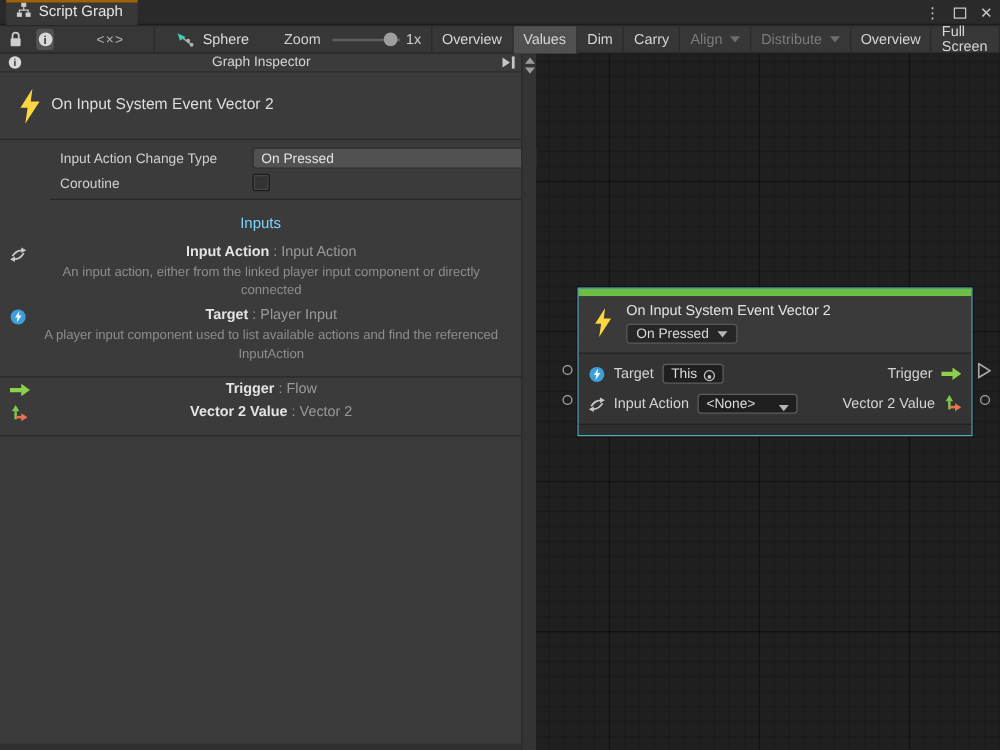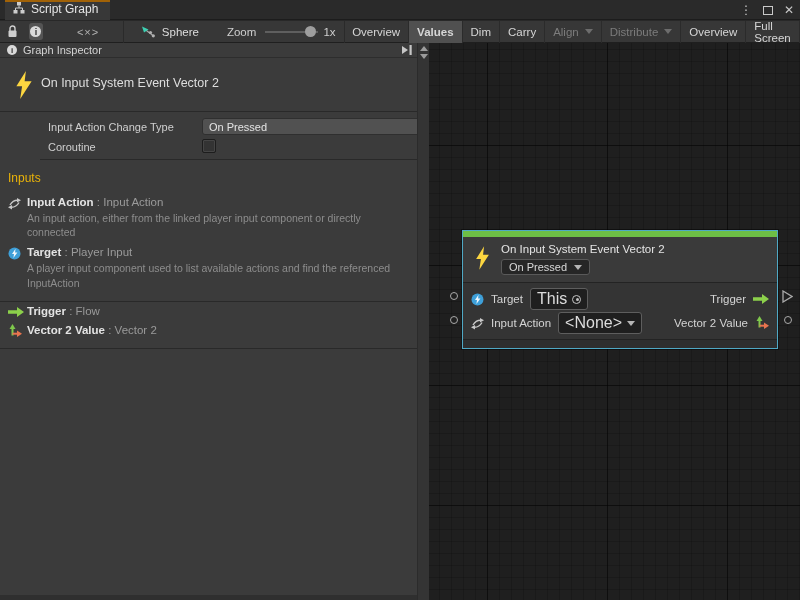--- a/index.html
+++ b/index.html
@@ -28,49 +28,49 @@
   .i-glyph::after { content:"i"; }
   .code-btn { margin-left:34px; margin-right:24px; color:#b4b4b4; font-size:11px; letter-spacing:1px; }
   .graphicon { margin-left:17px; }
   .crumb { margin-left:7px; color:#dedede; }
   .zoom-label { margin-left:28px; color:#cfcfcf; }
   .slider { margin-left:9px; width:84px; height:14px; position:relative; }
   .slider-track { position:absolute; left:0; right:0; top:6px; height:2px; background:#5f5f5f; }
   .slider-thumb { position:absolute; right:2px; top:1px; width:11px; height:11px; border-radius:50%; background:#9e9e9e; }
   .zoom-val { margin-left:5px; margin-right:8px; color:#cfcfcf; }
   .tb-btn { height:22px; display:flex; align-items:center; padding:0 8px; color:#d6d6d6; border-right:1px solid #2b2b2b; }
-  .tb-btn.active { background:#505050;font-weight:bold; }
+  .tb-btn.active { background:#505050; }
   .tb-btn.disabled { color:#7c7c7c;justify-content:center; }
   .caret { width:0; height:0; border-left:4px solid transparent; border-right:4px solid transparent;
            border-top:5px solid #989898; margin-left:6px; }
   .tb-btn.disabled .caret { border-top-color:#6d6d6d; }
 
   
-  .inspector { position:absolute; left:0; top:43px; width:417px; height:557px; background:#3b3b3b; }
+  .inspector { position:absolute; left:0; top:43px; width:417px; height:557px; background:#3b3b3b;text-align:center; }
   .insp-header { height:15px; background:#3b3b3b; border-bottom:1px solid #2d2d2d;
                  display:flex; align-items:center; gap:6px; padding:0 4px 0 7px; }
   .insp-header .i-glyph { width:10px; height:10px; font-size:8px; }
   .insp-header-label { font-size:11px; color:#d4d4d4; flex:1; }
   .title-block { height:54px; border-bottom:1px solid #292929; position:relative; }
   .title-bolt { position:absolute; left:13px; top:13px; }
   .unit-title { position:absolute; left:41px; top:18px; font-size:12.5px; color:#dedede; }
 
   .fields { position:relative; height:48px; border-bottom:1px solid #292929; font-size:11px;margin-left:40px; }
   .fld-label { position:absolute; left:8px; color:#cfcfcf; }
   .fld1 { top:9px; } .fld2 { top:29px; }
   .dropdown { position:absolute; left:162px; top:6px; width:253px; height:17px; background:#515151;
               border:1px solid #2f2f2f; border-radius:3px; color:#e4e4e4; font-size:11px;
               display:flex; align-items:center; padding:0 18px 0 6px; }
   .dd-caret { position:absolute; right:5px; top:6px; width:0; height:0;
               border-left:4px solid transparent; border-right:4px solid transparent; border-top:5px solid #bdbdbd; }
   .checkbox { position:absolute; left:162px; top:27px; width:14px; height:14px; background:#333333;
               border:1px solid #1d1d1d; border-radius:2px; box-shadow:inset 0 0 0 1px #454545; }
 
   .section { position:relative; font-size:11.5px; }
-  .sec-header { padding:11px 8px 8px 8px; font-size:12px; color:#eab308; }
+  .sec-header { padding:11px 8px 8px 8px; font-size:12px; color:#7dd3fc; }
   .port-item { position:relative; padding:3px 10px 4px 27px; }
   .port-item .p-icon { position:absolute; left:8px; top:4px; }
   .p-name { font-weight:bold; color:#e3e3e3; }
   .p-sep, .p-type { color:#9a9a9a; }
   .p-desc { margin-top:3px; font-size:10.5px; line-height:1.35; color:#8d8d8d; max-width:382px; }
   .sec-divider { border-bottom:1px solid #292929; }
   .insp-bottom { position:absolute; left:0; bottom:0; width:417px; height:5px; background:#2f2f2f; }
 
   
   .gutter { position:absolute; left:417px; top:43px; width:12px; height:557px; background:#343434; border-left:1px solid #2b2b2b; }
@@ -94,22 +94,22 @@
   .node-accent { height:6px; background:#6dbe45; }
   .node-header { position:relative; background:#3a3a3a; border-bottom:1px solid #232323; padding:6px 8px 7px 38px; }
   .node-bolt { position:absolute; left:11px; top:9px; }
   .node-title { font-size:11.5px; color:#e4e4e4; }
   .node-dd { margin-top:4px; display:inline-flex; align-items:center; gap:7px; background:#262626;
              border:1px solid #595959; border-radius:3px; padding:1px 7px; font-size:11px; color:#d8d8d8; }
   .node-dd .mini-caret { width:0; height:0; border-left:4px solid transparent; border-right:4px solid transparent; border-top:5px solid #b5b5b5; }
   .node-body { padding:4px 8px; background:#343434; }
   .pin-row { display:flex; align-items:center; height:24px; font-size:11.5px; color:#d4d4d4; }
   .pin-label { margin-left:7px; }
-  .chip { margin-left:7px; display:inline-flex; align-items:center; gap:5px; background:#1f1f1f;
-          border:1px solid #5e5e5e; border-radius:3px; padding:1px 6px; font-size:16px; color:#dcdcdc; }
+  .chip { margin-left:7px; display:inline-flex; align-items:flex-end; gap:5px; background:#1f1f1f;
+          border:1px solid #5e5e5e; border-radius:3px; padding:1px 6px; font-size:11px; color:#dcdcdc; }
   .picker { width:9px; height:9px; border:1px solid #c4c4c4; border-radius:50%; position:relative; }
   .picker::after { content:""; position:absolute; left:2.5px; top:2.5px; width:3px; height:3px; border-radius:50%; background:#c4c4c4; }
   .chip-dd { min-width:80px; justify-content:space-between; }
   .spacer { flex:1; }
   .right-label { margin-right:7px; color:#d4d4d4; }
   .node-footer { height:9px; background:#2e2e2e; border-top:1px solid #232323; }
 
   .port-circle { position:absolute; width:8px; height:8px; border:1px solid #a9a9a9; border-radius:50%; }
   .pc1 { left:21px; top:249px; } .pc2 { left:21px; top:273px; }
   .port-tri { position:absolute; left:353px; top:247px; }

